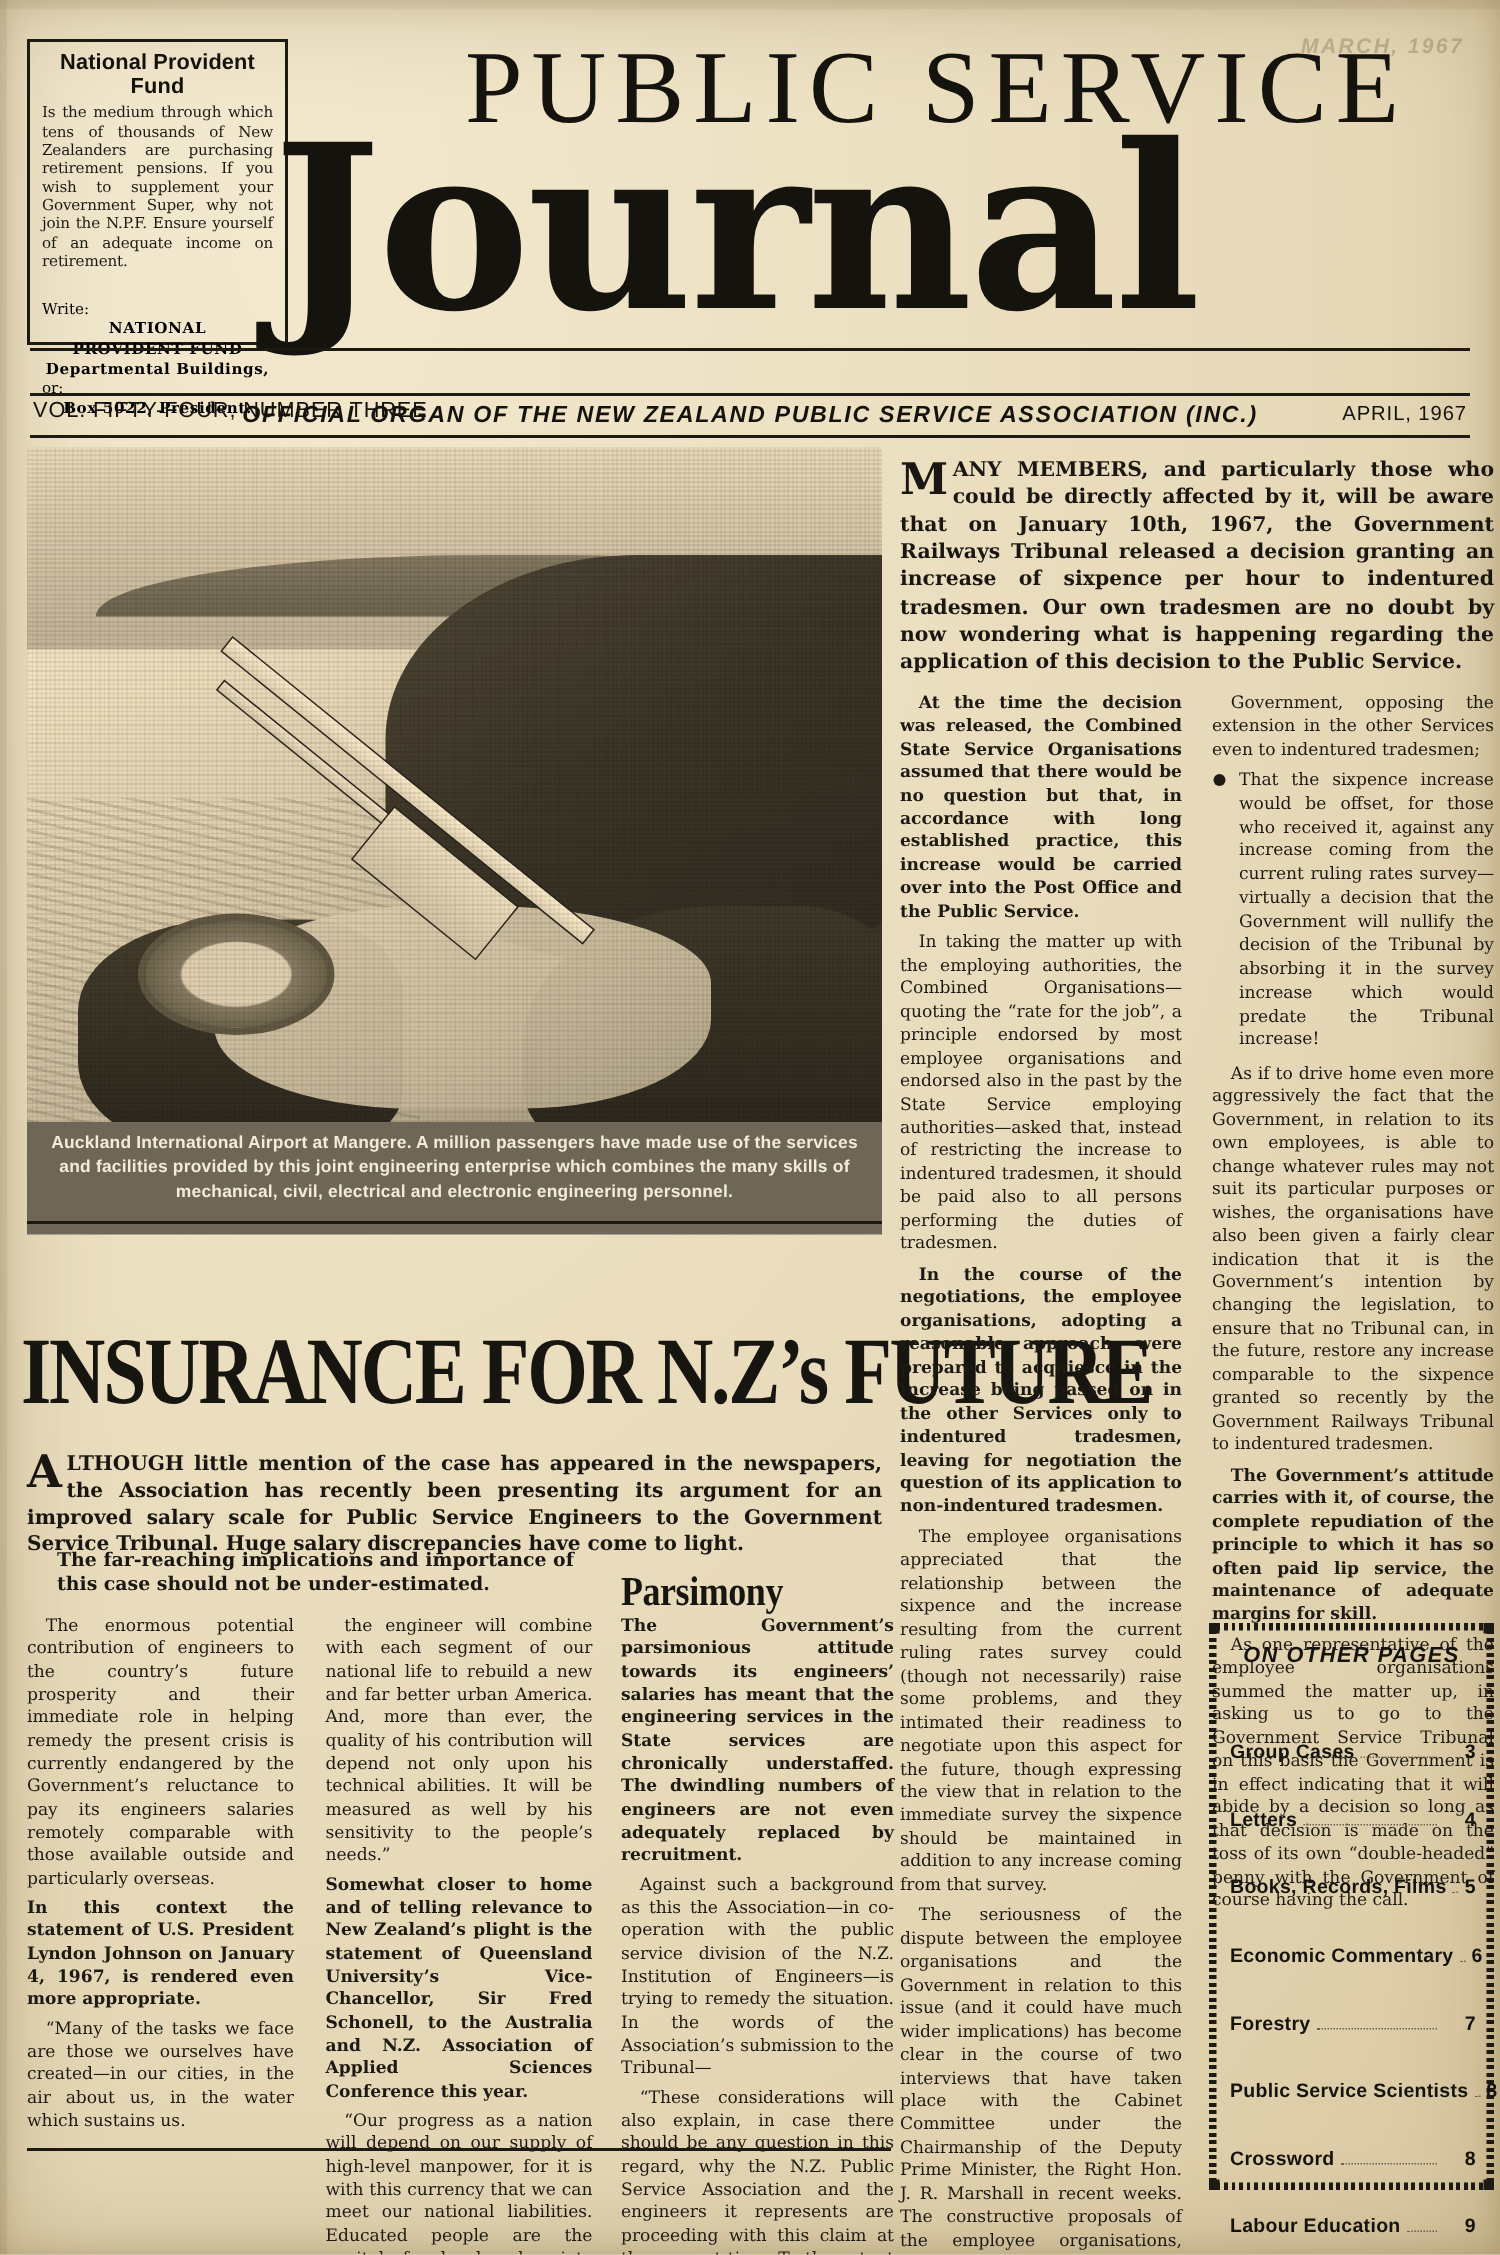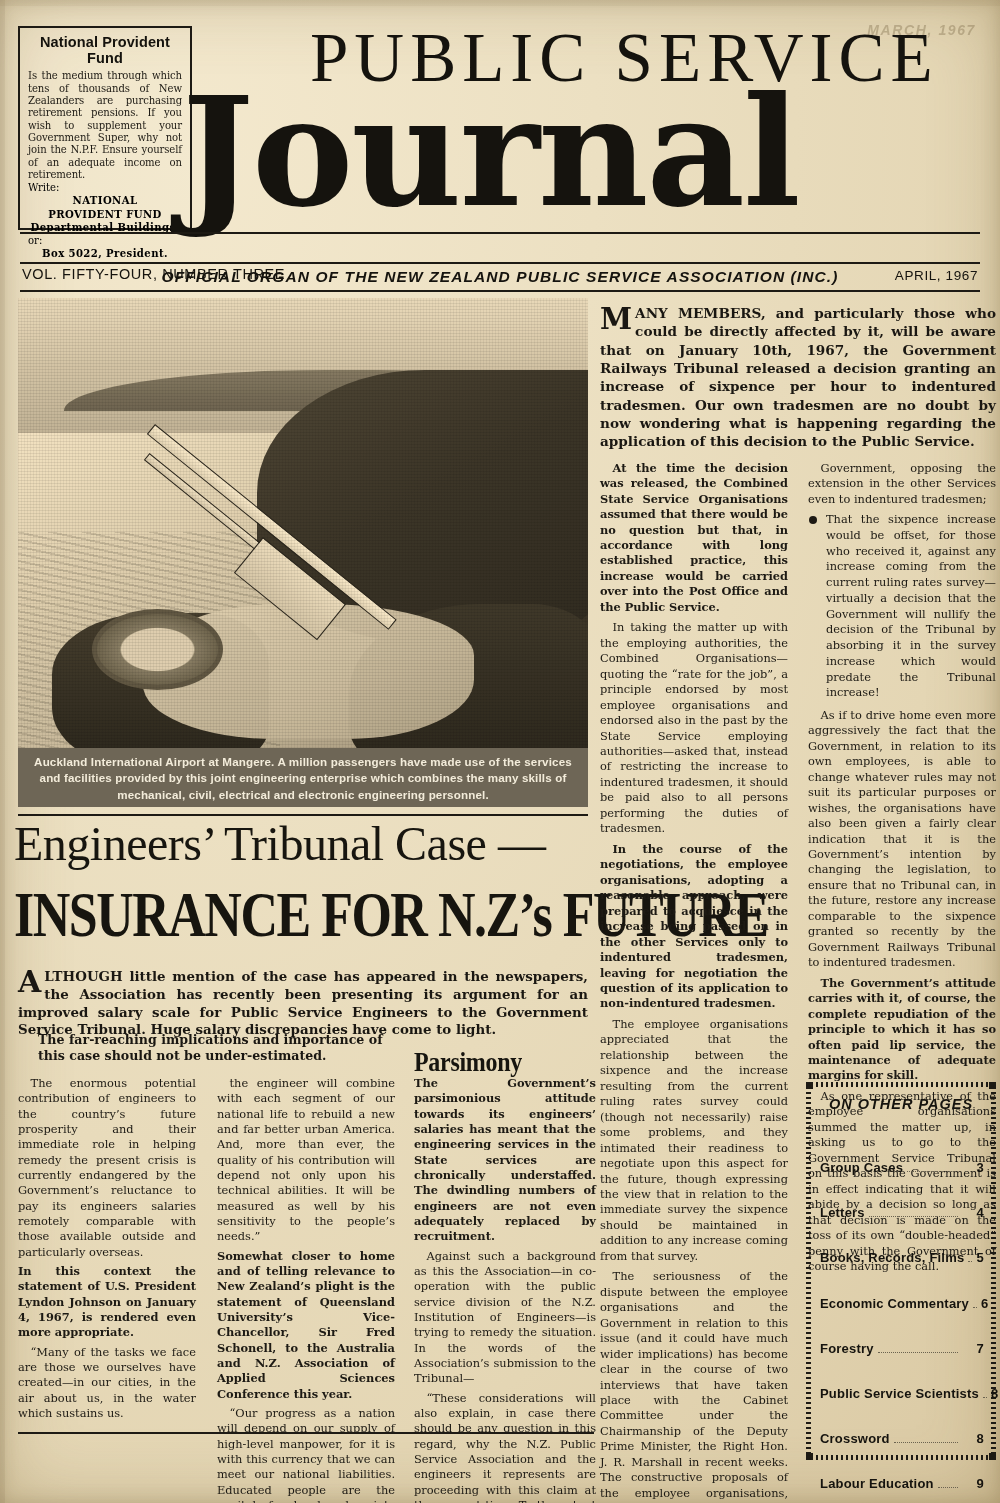--- a/index.html
+++ b/index.html
@@ -40,21 +40,21 @@
   }
   .npf-title{
     font-family:"Liberation Sans", sans-serif; font-weight:bold;
     font-size:14.5px; line-height:1.12; text-align:center; color:#14120d;
     letter-spacing:.1px; margin-bottom:4px;
   }
   .npf-body{
     font-family:"DejaVu Serif", serif; font-size:10.1px; line-height:1.22;
     text-align:justify; color:#1d1a14; letter-spacing:-.1px;
   }
-  .npf-write{ font-family:"DejaVu Serif", serif; font-size:10.1px; line-height:1.3; margin-top:0;}
+  .npf-write{ font-family:"DejaVu Serif", serif; font-size:10.1px; line-height:1.3; margin-top:19px;}
   .npf-write b{ letter-spacing:.4px; }
   .npf-ind1{ display:block; text-align:center; font-weight:bold; letter-spacing:.3px;}
   .npf-ind2{ display:block; text-align:center; font-weight:bold; }
   .npf-or{ display:block; }
   .npf-box{ display:block; text-align:center; font-weight:bold; }
 
   .mh-ghost{
     position:absolute; right:24px; top:22px;
     font-family:"Liberation Sans", sans-serif; font-size:14px; letter-spacing:1.6px;
     color:rgba(110,92,58,.33); font-style:italic; font-weight:bold;
@@ -163,21 +163,21 @@
     position:absolute; inset:0;
     background:
       repeating-linear-gradient(0deg, rgba(0,0,0,.07) 0 1px, rgba(0,0,0,0) 1px 3px),
       repeating-linear-gradient(90deg, rgba(0,0,0,.05) 0 1px, rgba(0,0,0,0) 1px 3px);
     mix-blend-mode:multiply;
   }
 
   .caption{
     position:absolute; left:18px; top:748px; width:570px;
     background:#6e6656; color:#f3ecda;
-    padding:6px 12px 4px; text-align:center;
+    padding:6px 12px 20px; text-align:center;
     font-family:"Liberation Sans", sans-serif; font-weight:bold;
     font-size:11.6px; line-height:1.42; letter-spacing:.15px;
   }
 
   .hl-rule{ position:absolute; left:18px; width:570px; height:2px; background:#1d1a14; }
   .hl-rule.a{ top:814px; }
 
   .headline1{
     position:absolute; left:14px; top:820px; width:576px;
     font-family:"Liberation Serif", serif; font-size:48px; line-height:1.02;
@@ -368,21 +368,20 @@
         <div class="apron"></div>
       </div>
       <div class="ph-crater"></div>
       <div class="ph-grain"></div>
     </div>
   </div>
 
   <div class="caption">Auckland International Airport at Mangere. A million passengers have made use of the services and facilities provided by this joint engineering enterprise which combines the many skills of mechanical, civil, electrical and electronic engineering personnel.</div>
 
   <div class="hl-rule a"></div>
-  <div class="headline1">Engineers’ Tribunal Case —</div>
   <div class="headline2">INSURANCE FOR N.Z’s FUTURE</div>
 
   <div class="lede">
     <span class="dropcap">A</span><span>LTHOUGH little mention of the case has appeared in the newspapers, the Association has recently been presenting its argument for an improved salary scale for Public Service Engineers to the Government Service Tribunal. Huge salary discrepancies have come to light.</span>
   </div>
   <div class="subdeck">The far-reaching implications and importance of this case should not be under-estimated.</div>
 
   <div class="lcols">
     <div class="lcol c1">
       <div class="bodytext" id="ls-c1">

